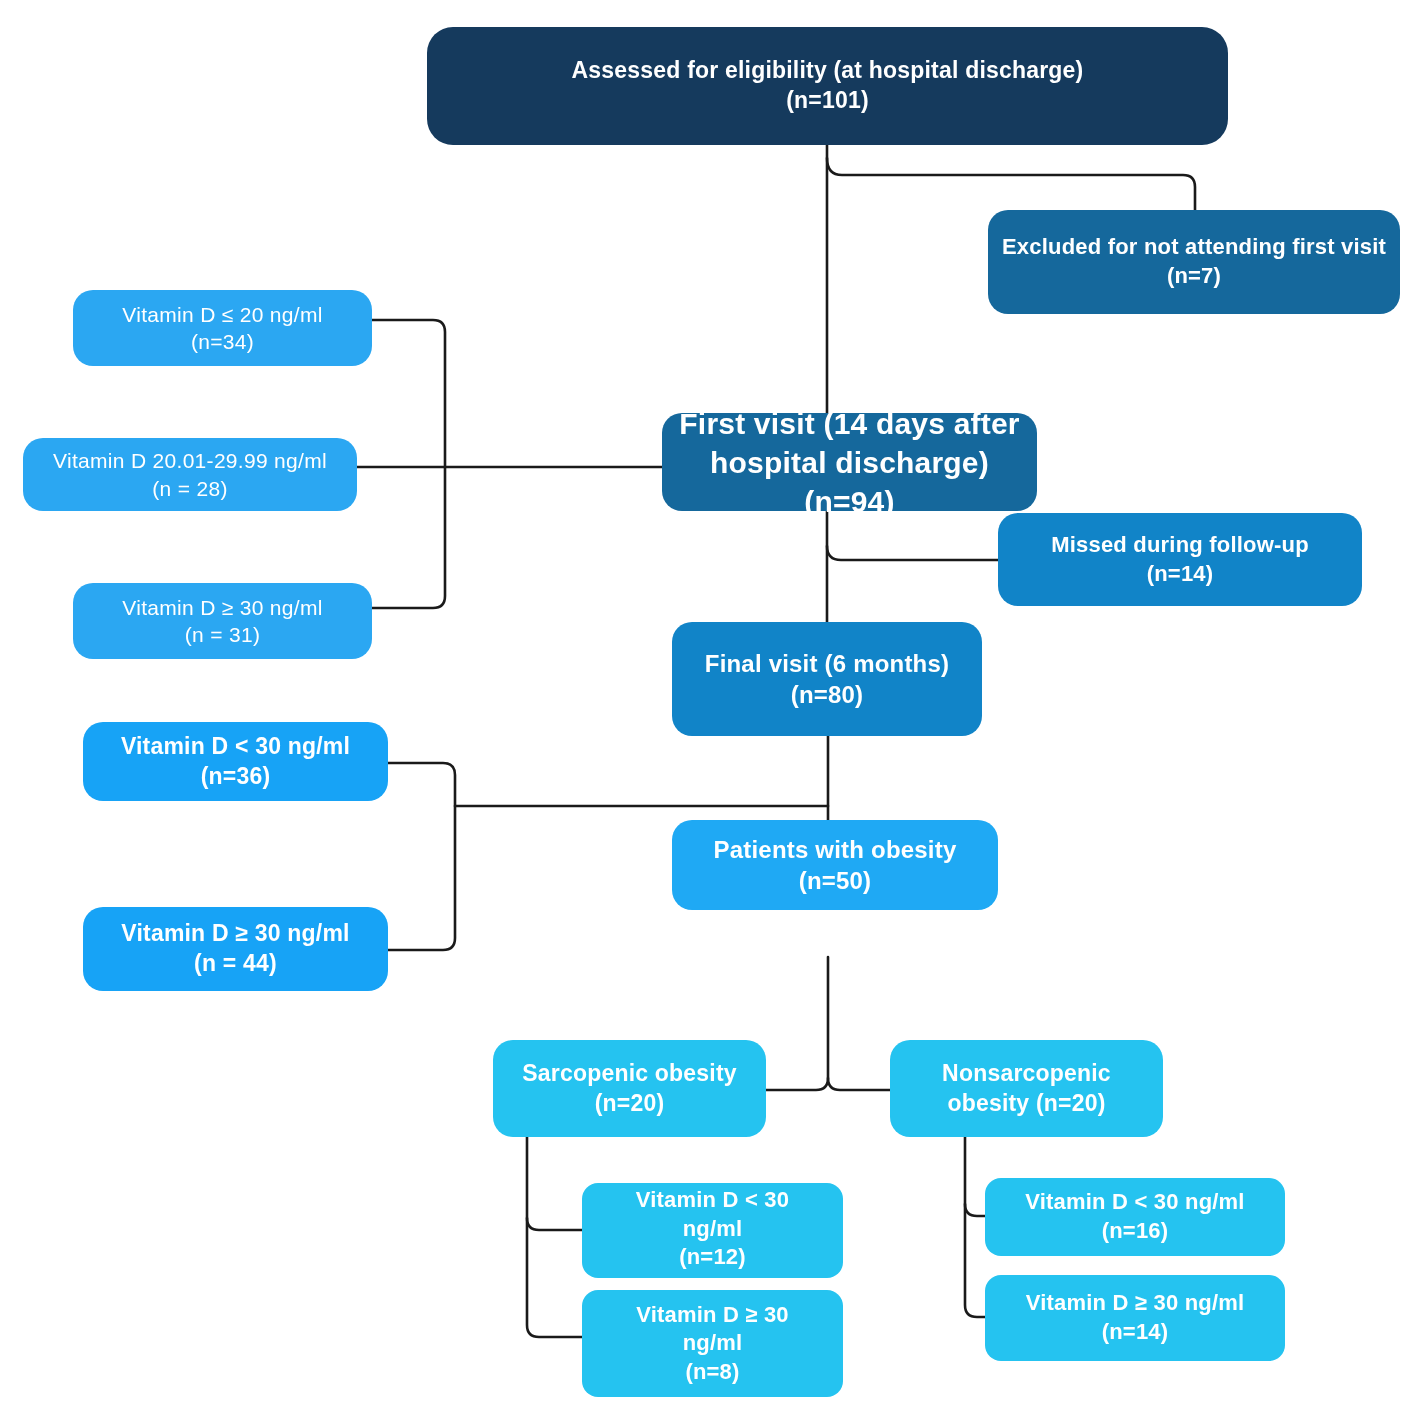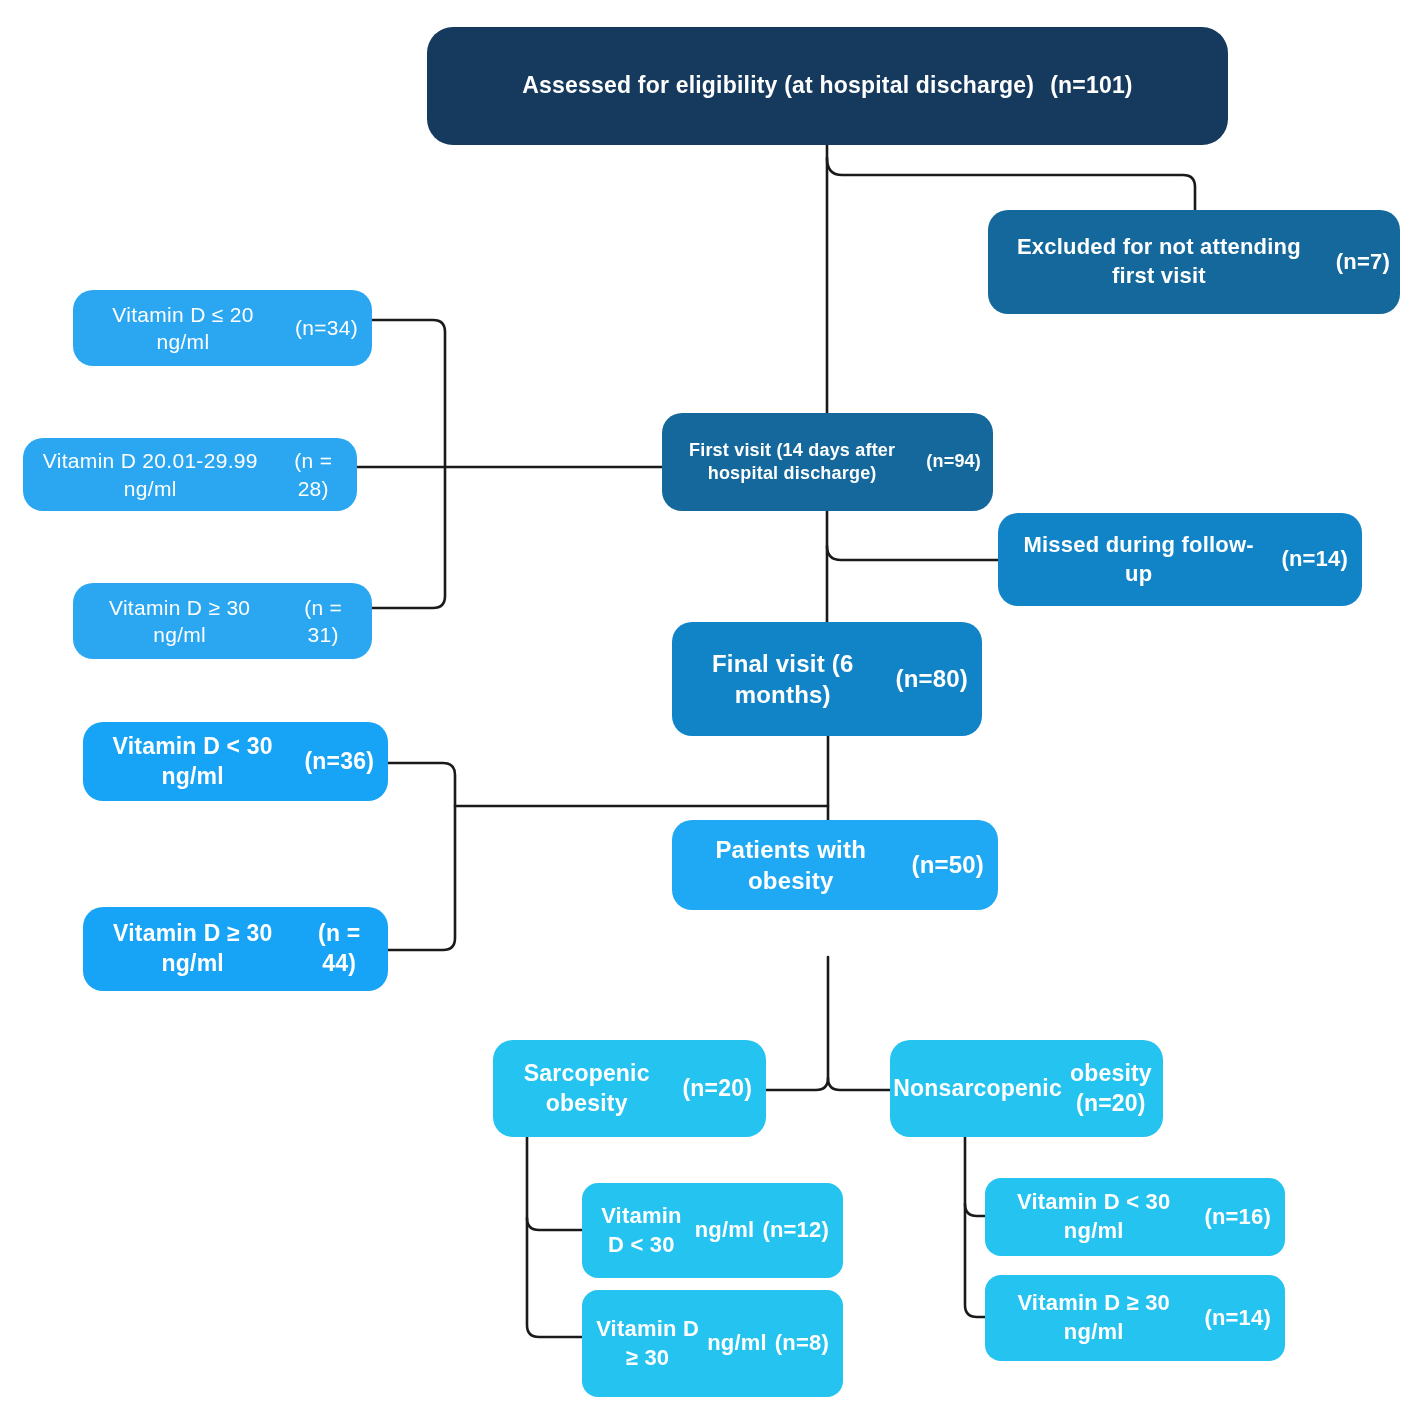--- a/index.html
+++ b/index.html
@@ -1,39 +1,39 @@
 <!DOCTYPE html>
 <html style="--navy: #153A5D; --steel-blue: #15689C; --blue: #1184C8; --bright-blue: #17A3F6; --sky-blue: #2BA7F2; --light-blue: #1FA9F4; --cyan: #25C3F0; --line: #1A1A1A; --text: #FFFFFF;"><head>
 <meta charset="utf-8">
 <style>
   html,body{margin:0;padding:0;background:#ffffff;}
   body{position:relative;width:1428px;height:1410px;overflow:hidden;
        font-family:"Liberation Sans", sans-serif;}
   #connector-layer{position:absolute;left:0;top:0;width:1428px;height:1410px;}
   #connector-layer path{fill:none;stroke:var(--line,#1a1a1a);stroke-width:2.6;stroke-linecap:round;}
   .node{position:absolute;box-sizing:border-box;color:var(--text,#fff);
-        display:flex;flex-direction:row;justify-content:center;align-items:center;
+        display:flex;flex-direction:column;justify-content:center;align-items:center;
         text-align:center;font-weight:700;line-height:1.3;padding:6px 14px;
-        border-radius:20px;letter-spacing:.2px;gap:8px;}
+        border-radius:20px;letter-spacing:.2px;}
   .node span{display:block;}
   
   .navy{background:var(--navy);}
   .steel{background:var(--steel-blue);}
   .blue{background:var(--blue);}
   .bright{background:var(--bright-blue);}
   .sky{background:var(--sky-blue);font-weight:400;letter-spacing:.3px;margin-top:8px;}
   .lightb{background:var(--light-blue);}
   .cyan{background:var(--cyan);}
   
   #n-assessed{left:427px;top:27px;width:801px;height:118px;border-radius:26px;font-size:23px;}
   #n-excluded{left:988px;top:210px;width:412px;height:104px;font-size:22px;padding:6px 10px;}
   #n-vitd-le20{left:73px;top:282px;width:299px;height:76px;font-size:21px;}
   #n-vitd-2029{left:23px;top:430px;width:334px;height:73px;font-size:21px;padding:6px 12px;}
   #n-vitd-ge30-first{left:73px;top:575px;width:299px;height:76px;font-size:21px;}
-  #n-first-visit{left:662px;top:413px;width:331px;height:98px;font-size:18px;padding:14px 12px;}
+  #n-first-visit{left:662px;top:413px;width:375px;height:98px;font-size:30px;padding:14px 12px;}
   #n-missed{left:998px;top:513px;width:364px;height:93px;font-size:22px;}
   #n-final-visit{left:672px;top:622px;width:310px;height:114px;font-size:24px;}
   #n-vitd-lt30-final{left:83px;top:722px;width:305px;height:79px;font-size:23px;}
   #n-vitd-ge30-final{left:83px;top:907px;width:305px;height:84px;font-size:23px;}
   #n-patients{left:672px;top:820px;width:326px;height:90px;font-size:24px;}
   #n-sarcopenic{left:493px;top:1040px;width:273px;height:97px;font-size:23px;}
   #n-nonsarcopenic{left:890px;top:1040px;width:273px;height:97px;font-size:23px;}
   #n-sarc-lt30{left:582px;top:1183px;width:261px;height:95px;font-size:22px;border-radius:16px;justify-content:flex-end;}
   #n-sarc-ge30{left:582px;top:1290px;width:261px;height:107px;font-size:22px;border-radius:16px;}
   #n-nonsarc-lt30{left:985px;top:1178px;width:300px;height:78px;font-size:22px;border-radius:16px;}

